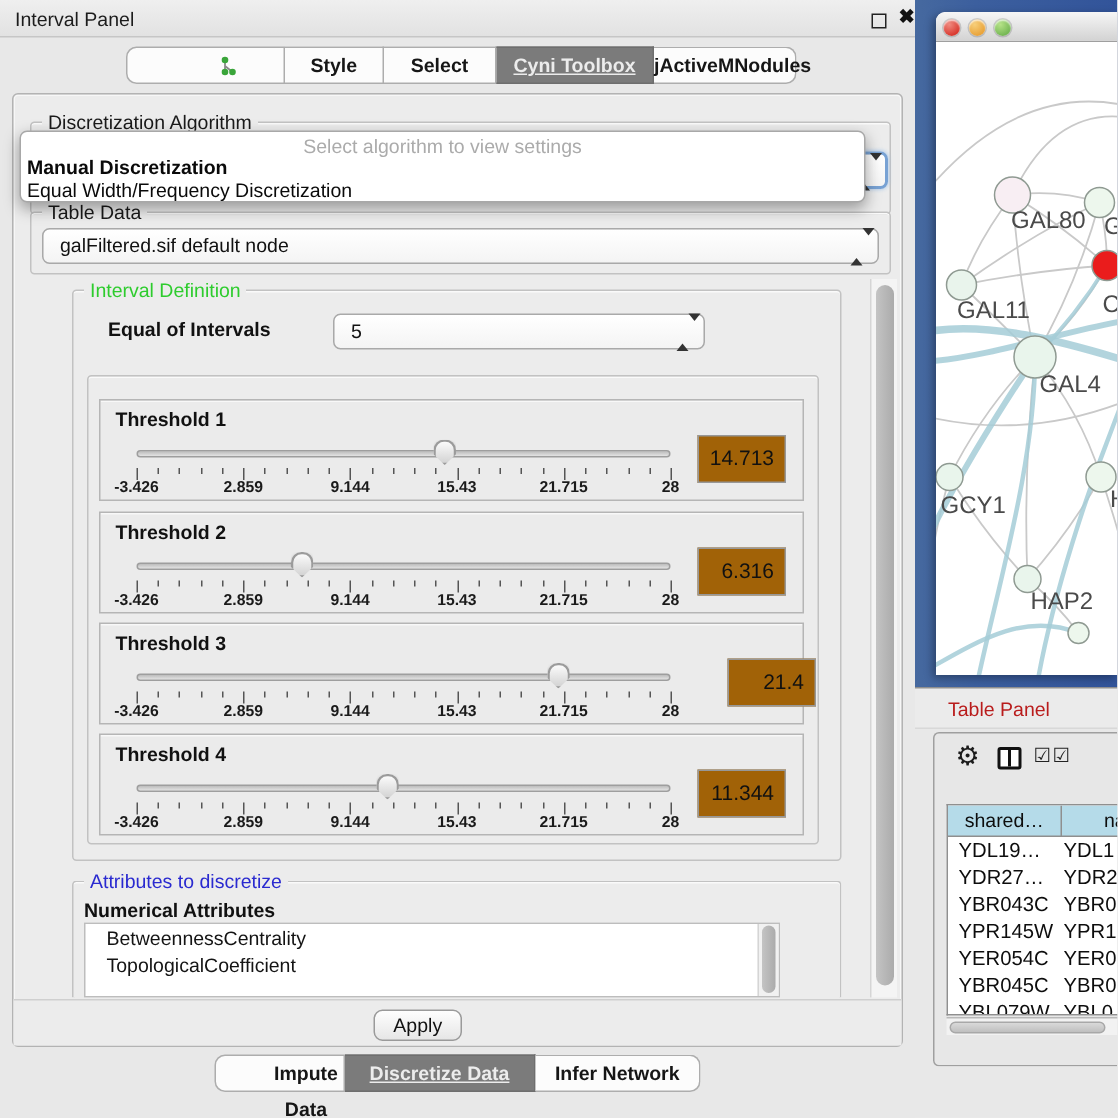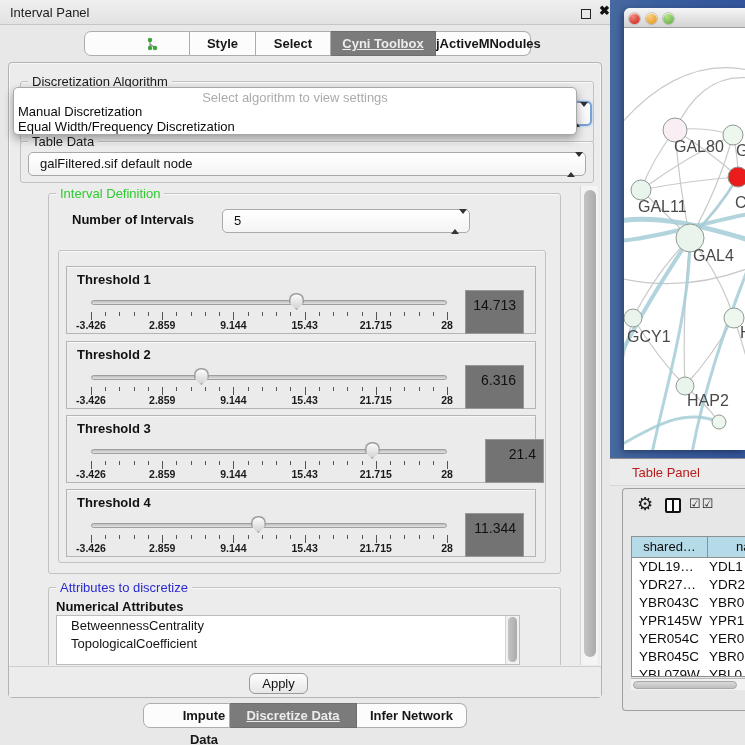--- a/index.html
+++ b/index.html
@@ -37,21 +37,21 @@
   .popup { left:13px; top:87px; width:564px; height:48px; background:#ffffff; border:1px solid #a8a8a8; border-radius:5px; box-shadow:0 4px 10px rgba(0,0,0,.35); z-index:20; }
   .popup .ph  { position:absolute; left:0; top:2px; width:100%; text-align:center; font-size:13px; color:#ababab; }
   .popup .opt { position:absolute; left:3px; width:557px; font-size:13px; color:#0a0a0a; padding-left:1px; }
 
   .thr-panel { position:absolute; border:1px solid #b5b5b5; background:#ebebeb; box-shadow:inset 0 1px 0 #f8f8f8; }
   .thr-label { position:absolute; left:10px; top:5px; font-size:13px; font-weight:bold; color:#111; }
   .track { position:absolute; height:5px; border-radius:3px; background:linear-gradient(#bdbdbd,#e3e3e3); border:1px solid #9e9e9e; }
   .thumb { position:absolute; width:15px; height:17px; background:linear-gradient(#ffffff,#cfcfcf); box-shadow:inset 0 0 0 1.5px #9b9b9b; border-radius:7px 7px 2px 2px; clip-path:polygon(0 0,100% 0,100% 58%,50% 100%,0 58%); filter:drop-shadow(0 1px 1px rgba(0,0,0,.25)); }
   .tick { position:absolute; width:1px; background:#555; }
   .ticklab { position:absolute; transform:translateX(-50%); font-size:10.5px; font-weight:bold; color:#1a1a1a; white-space:nowrap; }
-  .valbox { position:absolute; width:59px; height:44px; background:#737373; border:1px solid #979797; font-size:14px; color:#111; text-align:right; padding-right:7px; line-height:28px; }
+  .valbox { position:absolute; width:59px; height:32px; background:#a16207; border:1px solid #979797; font-size:14px; color:#111; text-align:right; padding-right:7px; line-height:28px; }
 
   .listbox { position:absolute; background:#ffffff; border:1px solid #bdbdbd; overflow:hidden; }
   .listitem { font-size:13px; color:#141414; padding:2px 0 2px 14px; height:18px; white-space:nowrap; }
   .sb-v { position:absolute; background:#f1f1f1; border-left:1px solid #d5d5d5; }
   .sb-thumb { position:absolute; border-radius:6px; background:linear-gradient(90deg,#c4c4c4,#ababab); }
 
   .apply-row { left:9px; top:666px; width:592px; height:31px; border-top:1px solid #cfcfcf; background:#ececec; z-index:2; }
   .btn { position:absolute; background:linear-gradient(#fefefe,#e6e6e6); border:1px solid #9a9a9a; border-radius:6px; font-size:13px; color:#111; text-align:center; }
 
   
@@ -104,36 +104,36 @@
 
     <span class="group-label" style="left:28px; top:74px; color:#1a1a1a;">Discretization Algorithm</span>
     <div class="abs group-box" style="left:20px; top:81px; width:574px; height:62px;"></div>
     <div class="combo focusring" style="left:28px; top:101px; width:564px; height:25px; z-index:1;">
       <span class="stepper"><span class="up"></span><span class="dn"></span></span>
     </div>
 
     <div class="abs popup">
       <div class="ph">Select algorithm to view settings</div>
       <div id="popupOpts">
-          <div class="opt" style="top: 16px; font-weight: normal;">Manual Discretization</div>
+          <div class="opt" style="top: 16px; font-weight: bold;">Manual Discretization</div>
           <div class="opt" style="top: 31px; font-weight: normal;">Equal Width/Frequency Discretization</div>
         </div>
     </div>
 
     <span class="group-label" style="left:28px; top:134px; color:#1a1a1a; z-index:2;">Table Data</span>
     <div class="abs group-box" style="left:20px; top:141px; width:574px; height:42px;"></div>
     <div class="combo" style="left:28px; top:152px; width:558px; height:24px;">
       <span class="val">galFiltered.sif default node</span>
       <span class="stepper"><span class="up"></span><span class="dn"></span></span>
     </div>
 
     <span class="group-label" style="left: 56px; top: 186px; color: rgb(46, 204, 46);" id="intervalTitle">Interval Definition</span>
     <div class="abs group-box" style="left:48px; top:193px; width:513px; height:381px;"></div>
 
-    <span class="abs" style="left:72px; top:212px; font-size:13px; font-weight:bold; color:#111;">Number of Intervals</span>
+    <span class="abs" style="left:72px; top:212px; font-size:13px; font-weight:bold; color:#111;">Equal of Intervals</span>
     <div class="combo" style="left:222px; top:209px; width:248px; height:24px;">
       <span class="val">5</span>
       <span class="stepper"><span class="up"></span><span class="dn"></span></span>
     </div>
 
     <div class="abs group-box" style="left:58px; top:250px; width:488px; height:313px;"></div>
     <div id="thresholds">
         <div class="thr-panel" style="left: 66px; top: 266px; width: 470px; height: 68px;">
           <span class="thr-label">Threshold 1</span>
           <div class="track" style="left: 24px; top: 33px; width: 356px;"></div>

